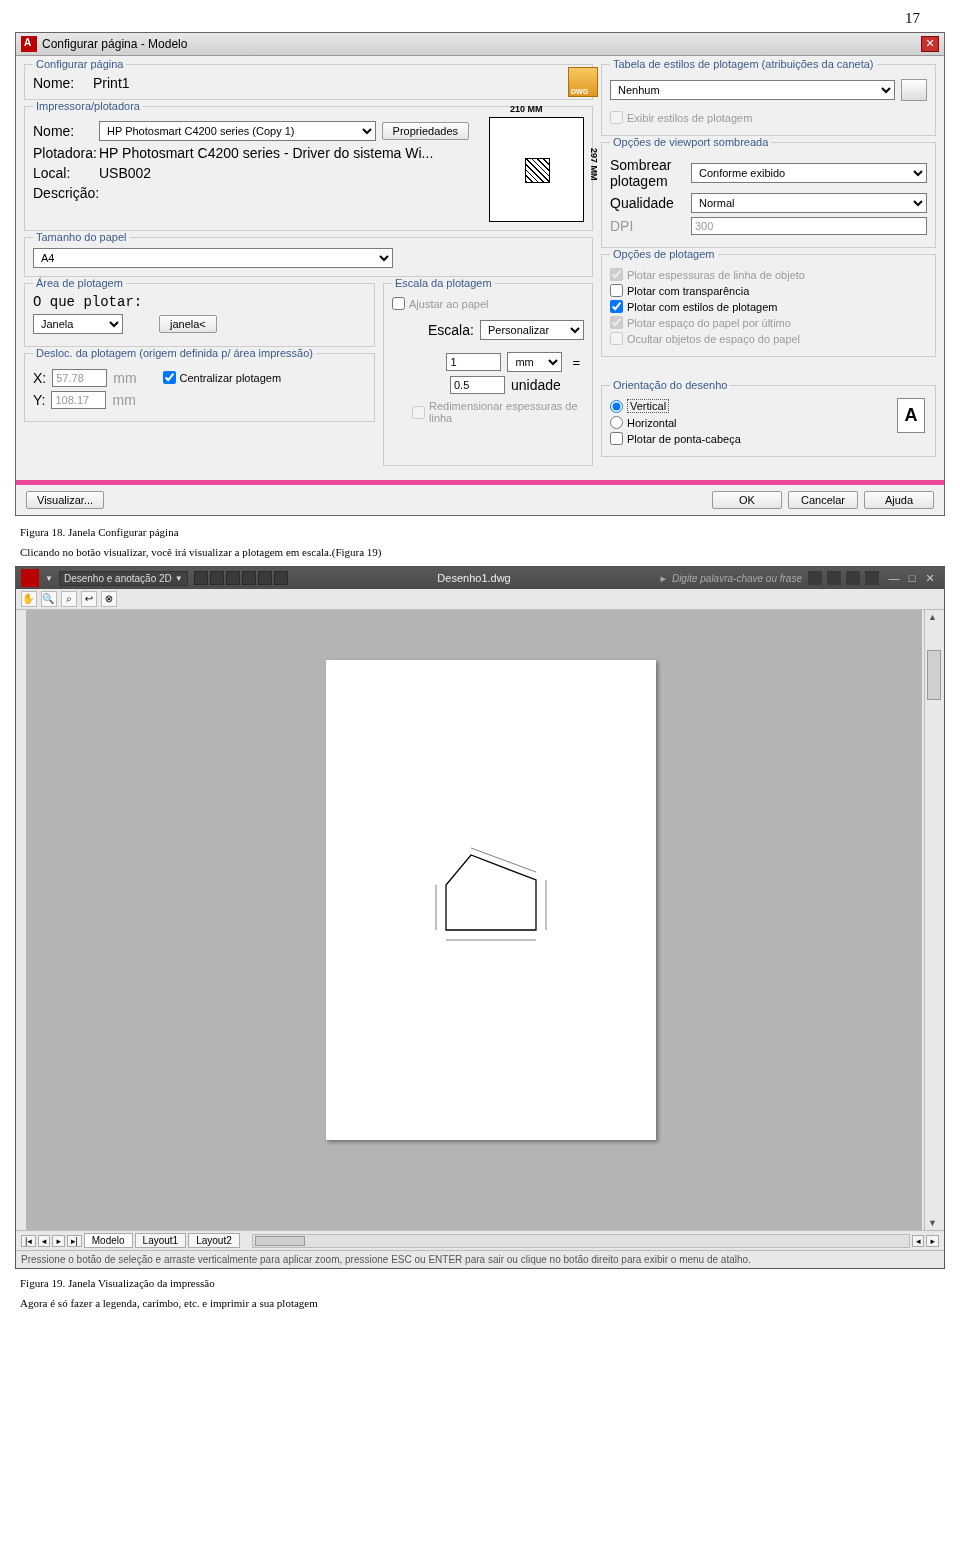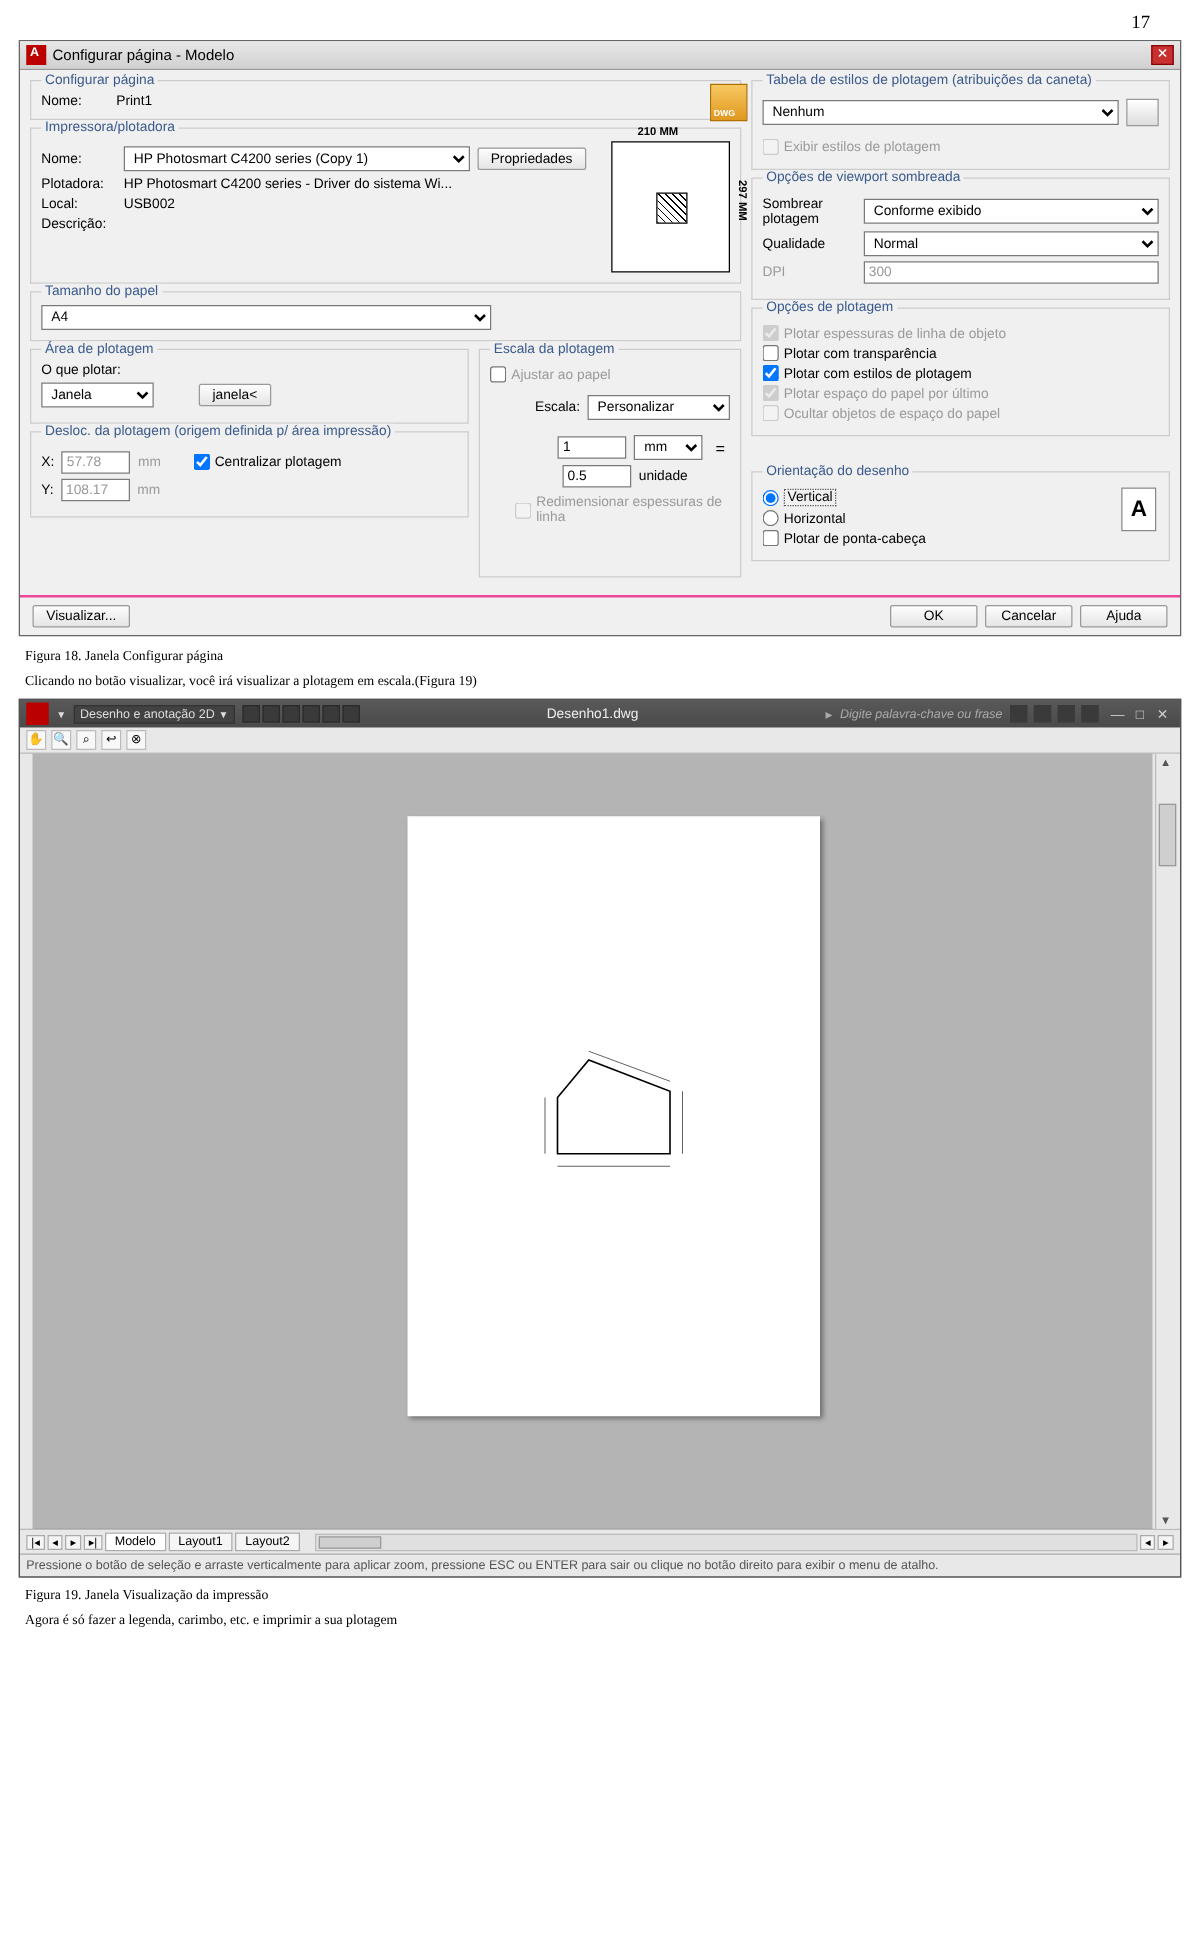--- a/index.html
+++ b/index.html
@@ -10,40 +10,40 @@
 .titlebar .icon { width: 16px; height: 16px; background: #b00; margin-right: 5px; display: inline-block; position: relative; }
 .titlebar .icon::after { content: "A"; color: #fff; font-size: 10px; font-weight: bold; position: absolute; left: 3px; top: 1px; }
 .titlebar .title { flex: 1; font-size: 12px; }
 .titlebar .close { width: 18px; height: 16px; background: #c83030; border: 1px solid #800; color: #fff; text-align: center; line-height: 13px; font-size: 11px; cursor: pointer; }
 .dialog-body { padding: 8px; display: flex; gap: 8px; }
 .col-left { flex: 1; }
 .col-right { width: 335px; }
 .group { border: 1px solid #ccc; margin-bottom: 6px; position: relative; padding: 10px 8px 8px; background: #f0f0f0; }
 .group-title { position: absolute; top: -7px; left: 8px; background: #f0f0f0; padding: 0 3px; color: #3a5a8c; font-size: 11px; }
 .row { display: flex; align-items: center; margin: 4px 0; gap: 6px; }
-.lbl { font-size: 11px; }
+.lbl { font-size: 14px; }
 .lbl-w1 { width: 60px; }
 .lbl-w2 { width: 75px; }
 input[type=text], select { font-size: 11px; padding: 1px 3px; border: 1px solid #7a7a7a; background: #fff; height: 18px; }
 select { height: 20px; }
 .btn { font-size: 11px; padding: 2px 10px; border: 1px solid #999; background: linear-gradient(#fdfdfd,#e5e5e5); cursor: pointer; border-radius: 2px; }
 .dwg-icon { width: 30px; height: 30px; background: linear-gradient(#f7c860,#e09820); border: 1px solid #b07000; display: inline-block; position: relative; margin-left: auto; }
 .dwg-icon::after { content: "DWG"; position: absolute; bottom: 1px; left: 2px; font-size: 7px; color: #fff; font-weight: bold; }
 .paper-preview { width: 95px; height: 105px; border: 1px solid #000; background: #fff; position: relative; margin-left: 10px; font-weight: bold; }
 .paper-preview .dim-top { position: absolute; top: -14px; left: 20px; font-size: 9px; }
 .paper-preview .dim-side { position: absolute; right: -16px; top: 30px; font-size: 9px; writing-mode: vertical-rl; }
 .paper-preview .hatch { position: absolute; left: 35px; top: 40px; width: 25px; height: 25px; background: repeating-linear-gradient(45deg,#000 0,#000 1px,#fff 1px,#fff 4px); border: 1px solid #000; }
 .chk { display: flex; align-items: center; gap: 4px; font-size: 11px; margin: 3px 0; }
 .chk input { margin: 0; }
 .disabled { color: #9a9a9a; }
 .radio-row { display: flex; align-items: center; gap: 4px; font-size: 11px; margin: 3px 0; }
 .orient-icon { width: 28px; height: 35px; border: 1px solid #888; background: #fff; display: flex; align-items: center; justify-content: center; font-size: 18px; font-weight: bold; margin-left: auto; }
 .styletab-icon { width: 26px; height: 22px; border: 1px solid #999; background: linear-gradient(#fff,#ddd); display:inline-block; }
 .col-left-inner { display:flex; gap:8px; }
-.dialog-footer { padding: 6px 10px; display: flex; align-items: center; border-top: 2px solid #ec4899; }
+.dialog-footer { padding: 6px 10px; display: flex; align-items: center; border-top: 5px solid #ec4899; }
 .dialog-footer .spacer { flex: 1; }
 .dialog-footer .btn { min-width: 70px; }
 
 .caption { font-family: "Times New Roman", serif; font-size: 11px; margin: 8px 20px; }
 
 
 .acad { width: 930px; margin: 0 auto; border: 1px solid #555; background: #555; }
 .acad-titlebar { background: linear-gradient(#595959,#4a4a4a); padding: 2px 5px; display: flex; align-items: center; gap: 6px; color: #ddd; height: 22px; }
 .acad-titlebar .red-a { width: 18px; height: 18px; background: #b00; display: inline-block; }
 .acad-titlebar .menubox { background: #424242; border: 1px solid #333; padding: 1px 4px; font-size: 10px; color: #ddd; display: flex; align-items: center; gap: 3px; }
@@ -125,21 +125,21 @@
 
       <div class="group">
         <span class="group-title">Tamanho do papel</span>
         <select style="width:360px;"><option>A4</option></select>
       </div>
 
       <div class="col-left-inner">
         <div style="flex:1;">
           <div class="group">
             <span class="group-title">Área de plotagem</span>
-            <div class="lbl" style="margin-bottom:4px;">O que plotar:</div>
+            <div class="lbl" style="margin-bottom:4px;font-family:Liberation Mono, monospace;">O que plotar:</div>
             <div class="row">
               <select style="width:90px;"><option>Janela</option></select>
               <button class="btn" style="margin-left:30px;">janela&lt;</button>
             </div>
           </div>
           <div class="group">
             <span class="group-title">Desloc. da plotagem (origem definida p/ área impressão)</span>
             <div class="row">
               <span class="lbl">X:</span>
               <input type="text" style="width: 55px; color: rgb(153, 153, 153);" readonly="" value="57.78">

